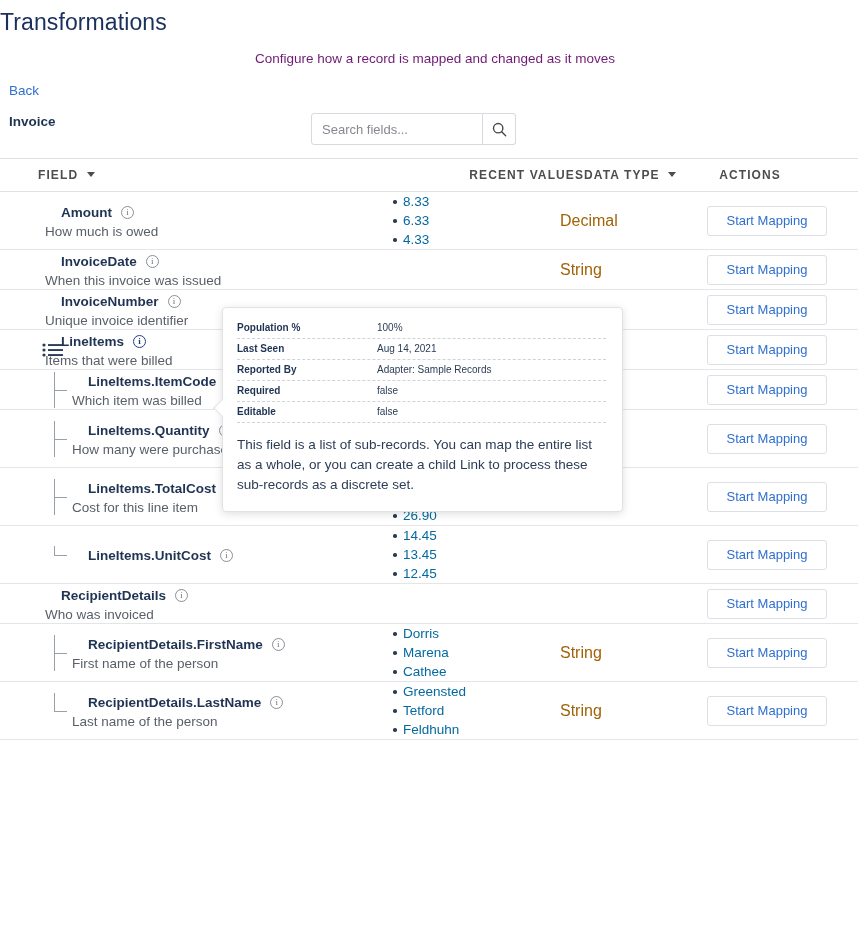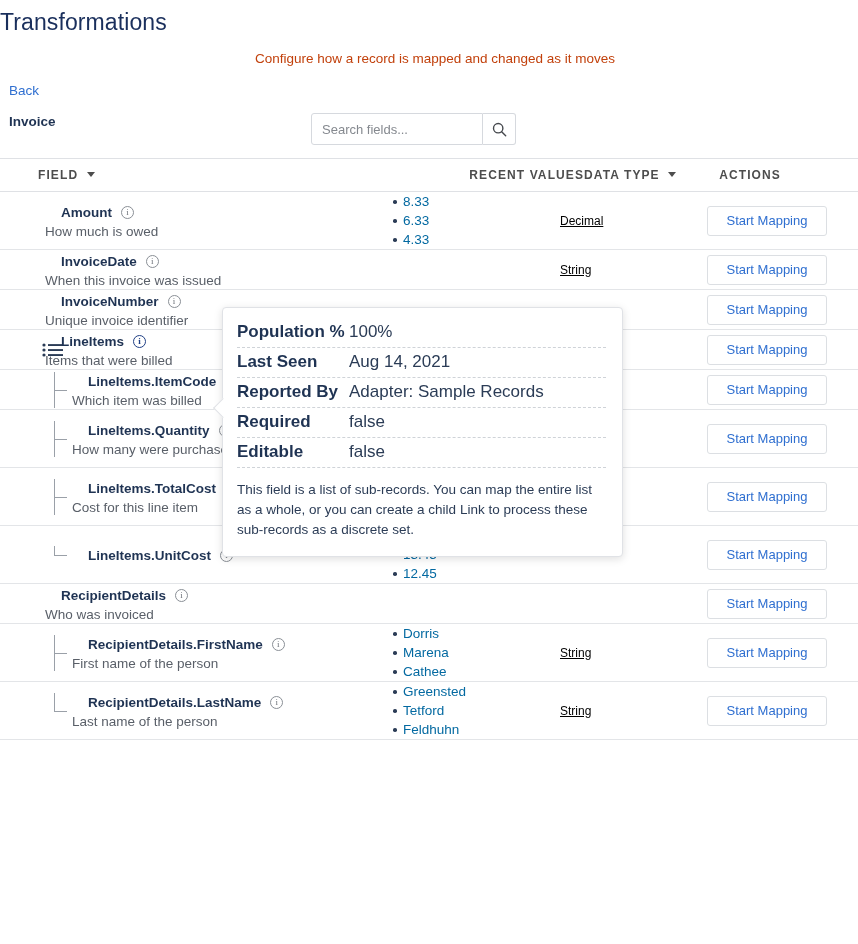--- a/index.html
+++ b/index.html
@@ -18,21 +18,21 @@
     text-align: left;
     font-size: 23px;
     font-weight: 400;
     color: #1a2f5c;
     padding-top: 9px;
     letter-spacing: .1px;
   }
   .subtitle {
     text-align: center;
     font-size: 13.5px;
-    color: #c2410c;
+    color: #701a75;
     padding-top: 15px;
     padding-left: 12px;
   }
   .back-link {
     position: absolute;
     left: 9px; top: 83px;
     font-size: 13.5px;
     color: #2f6fd0;
     cursor: pointer;
   }
@@ -104,21 +104,21 @@
 
   .row {
     display: flex;
     align-items: center;
     border-bottom: 1px solid #e3e5e8;
     position: relative;
     min-height: 40px;
   }
   .cell-field  { width: 385px; position: relative; }
   .cell-values { width: 175px; }
-  .cell-type   { width: 147px; font-size: 12px; color: #000000; text-decoration: underline; }
+  .cell-type   { width: 147px; font-size: 16px; color: #a16207; }
   .cell-actions{ width: 151px; }
 
   .field-inner { padding-left: 45px; position: relative; }
   .field-inner.indent { padding-left: 72px; }
   .field-name {
     font-size: 13.5px;
     font-weight: bold;
     color: #1f3353;
     display: inline-block;
     vertical-align: middle;
@@ -230,21 +230,22 @@
     width: 13px; height: 13px;
     background: #fff;
     border-left: 1px solid #e0e2e6;
     border-bottom: 1px solid #e0e2e6;
     transform: rotate(45deg);
   }
   .tt-row {
     display: flex;
     border-bottom: 1px dashed #cfd3d8;
     padding: 4px 0 5px 0;
-    font-size: 17px;
+    font-size: 10px;
+    gap: 28px;
   }
   .tt-row:first-child { padding-top: 0; }
   .tt-label { width: 112px; font-weight: bold; color: #1f3353; }
   .tt-value { color: #2b3c56; }
   .tt-desc {
     margin-top: 12px;
     font-size: 13.5px;
     color: #2b3c56;
     line-height: 20px;
   }

